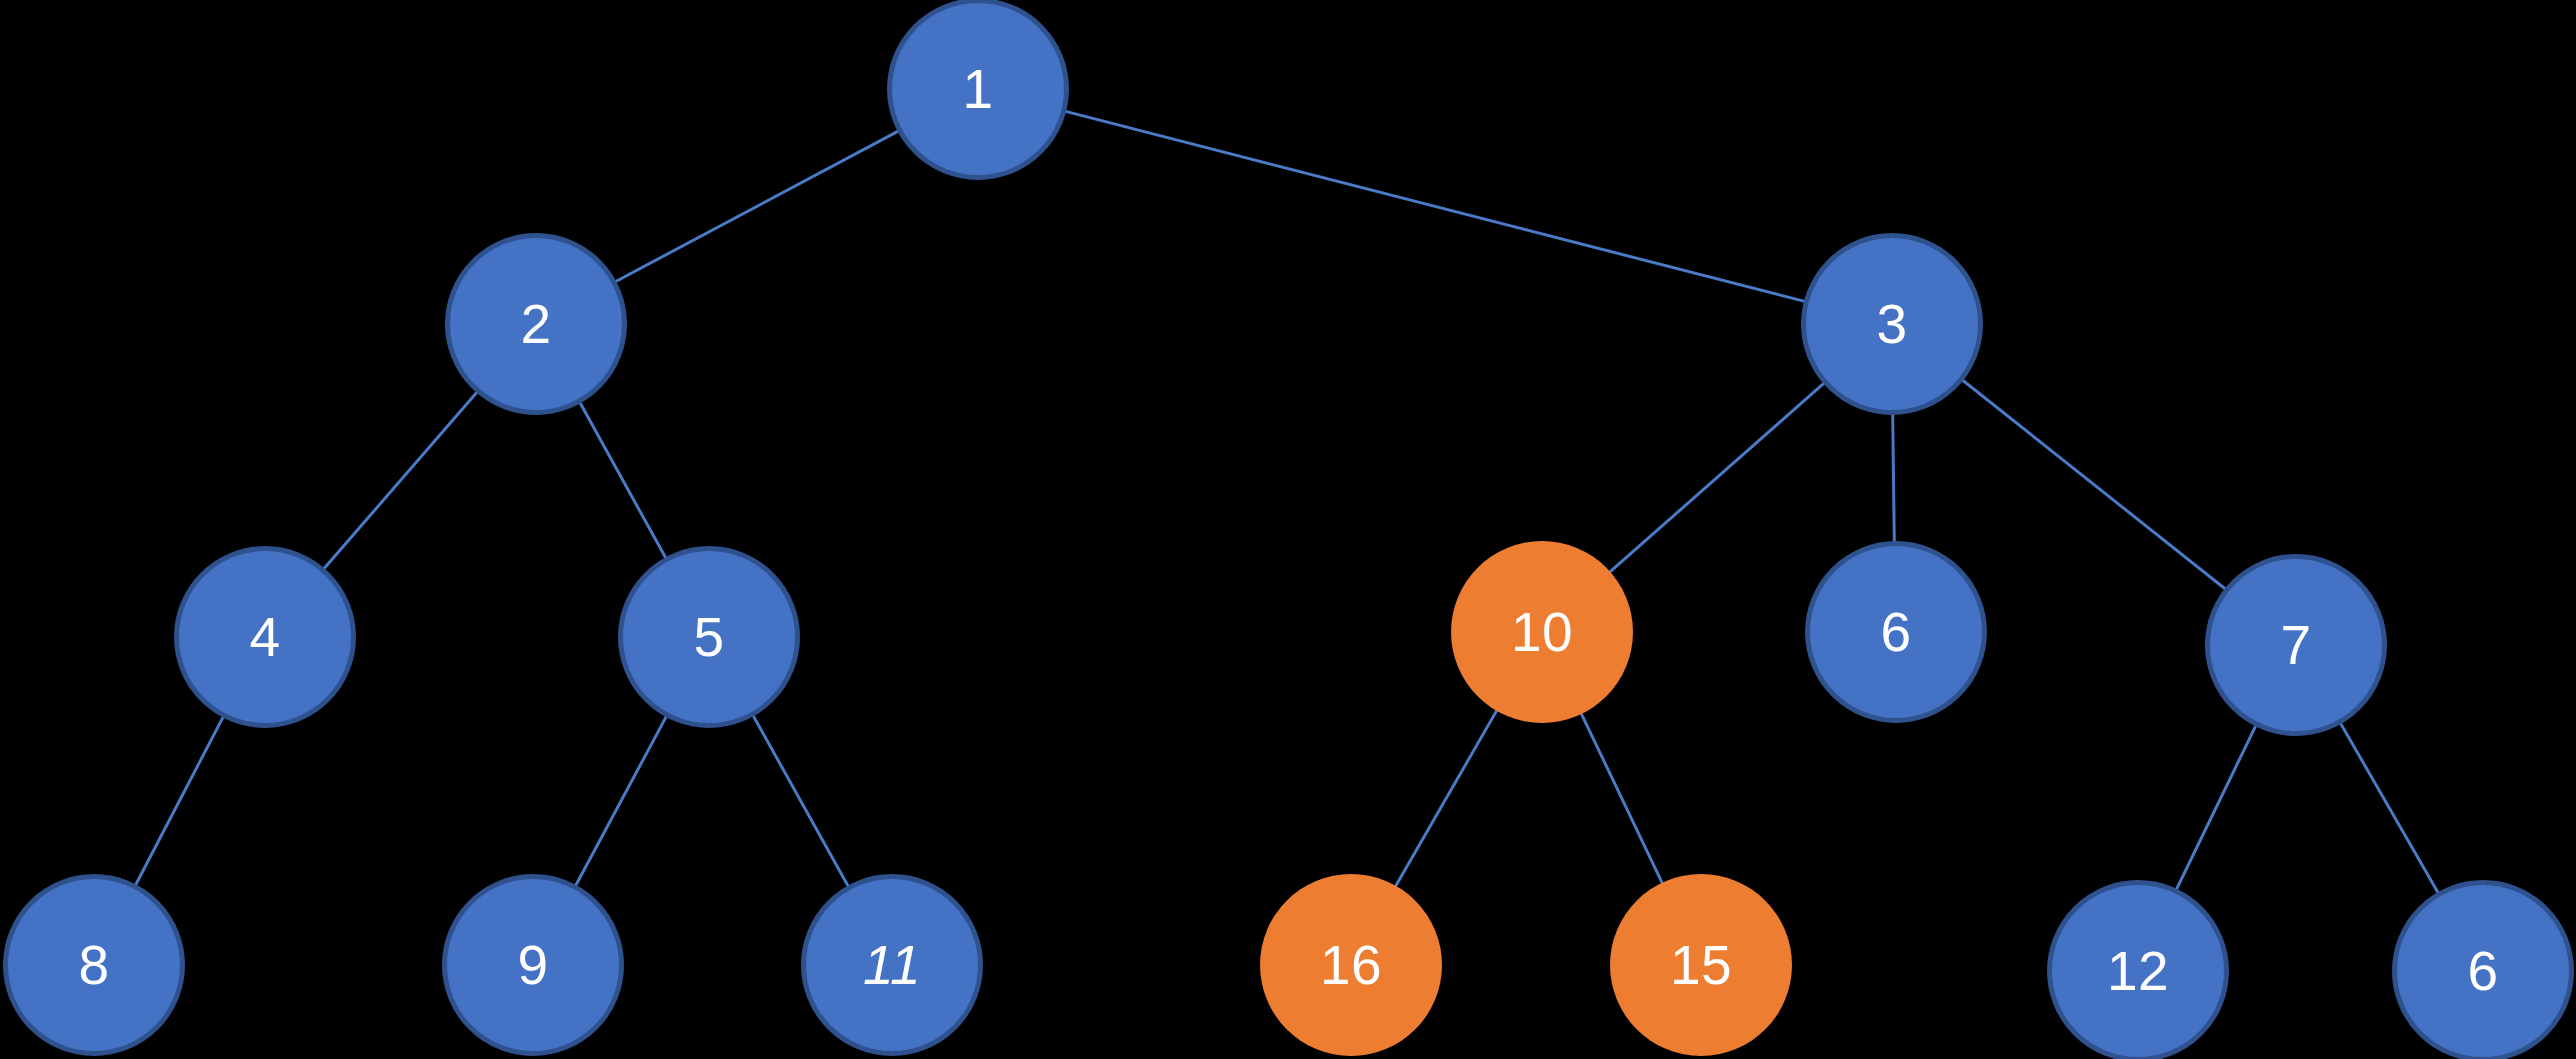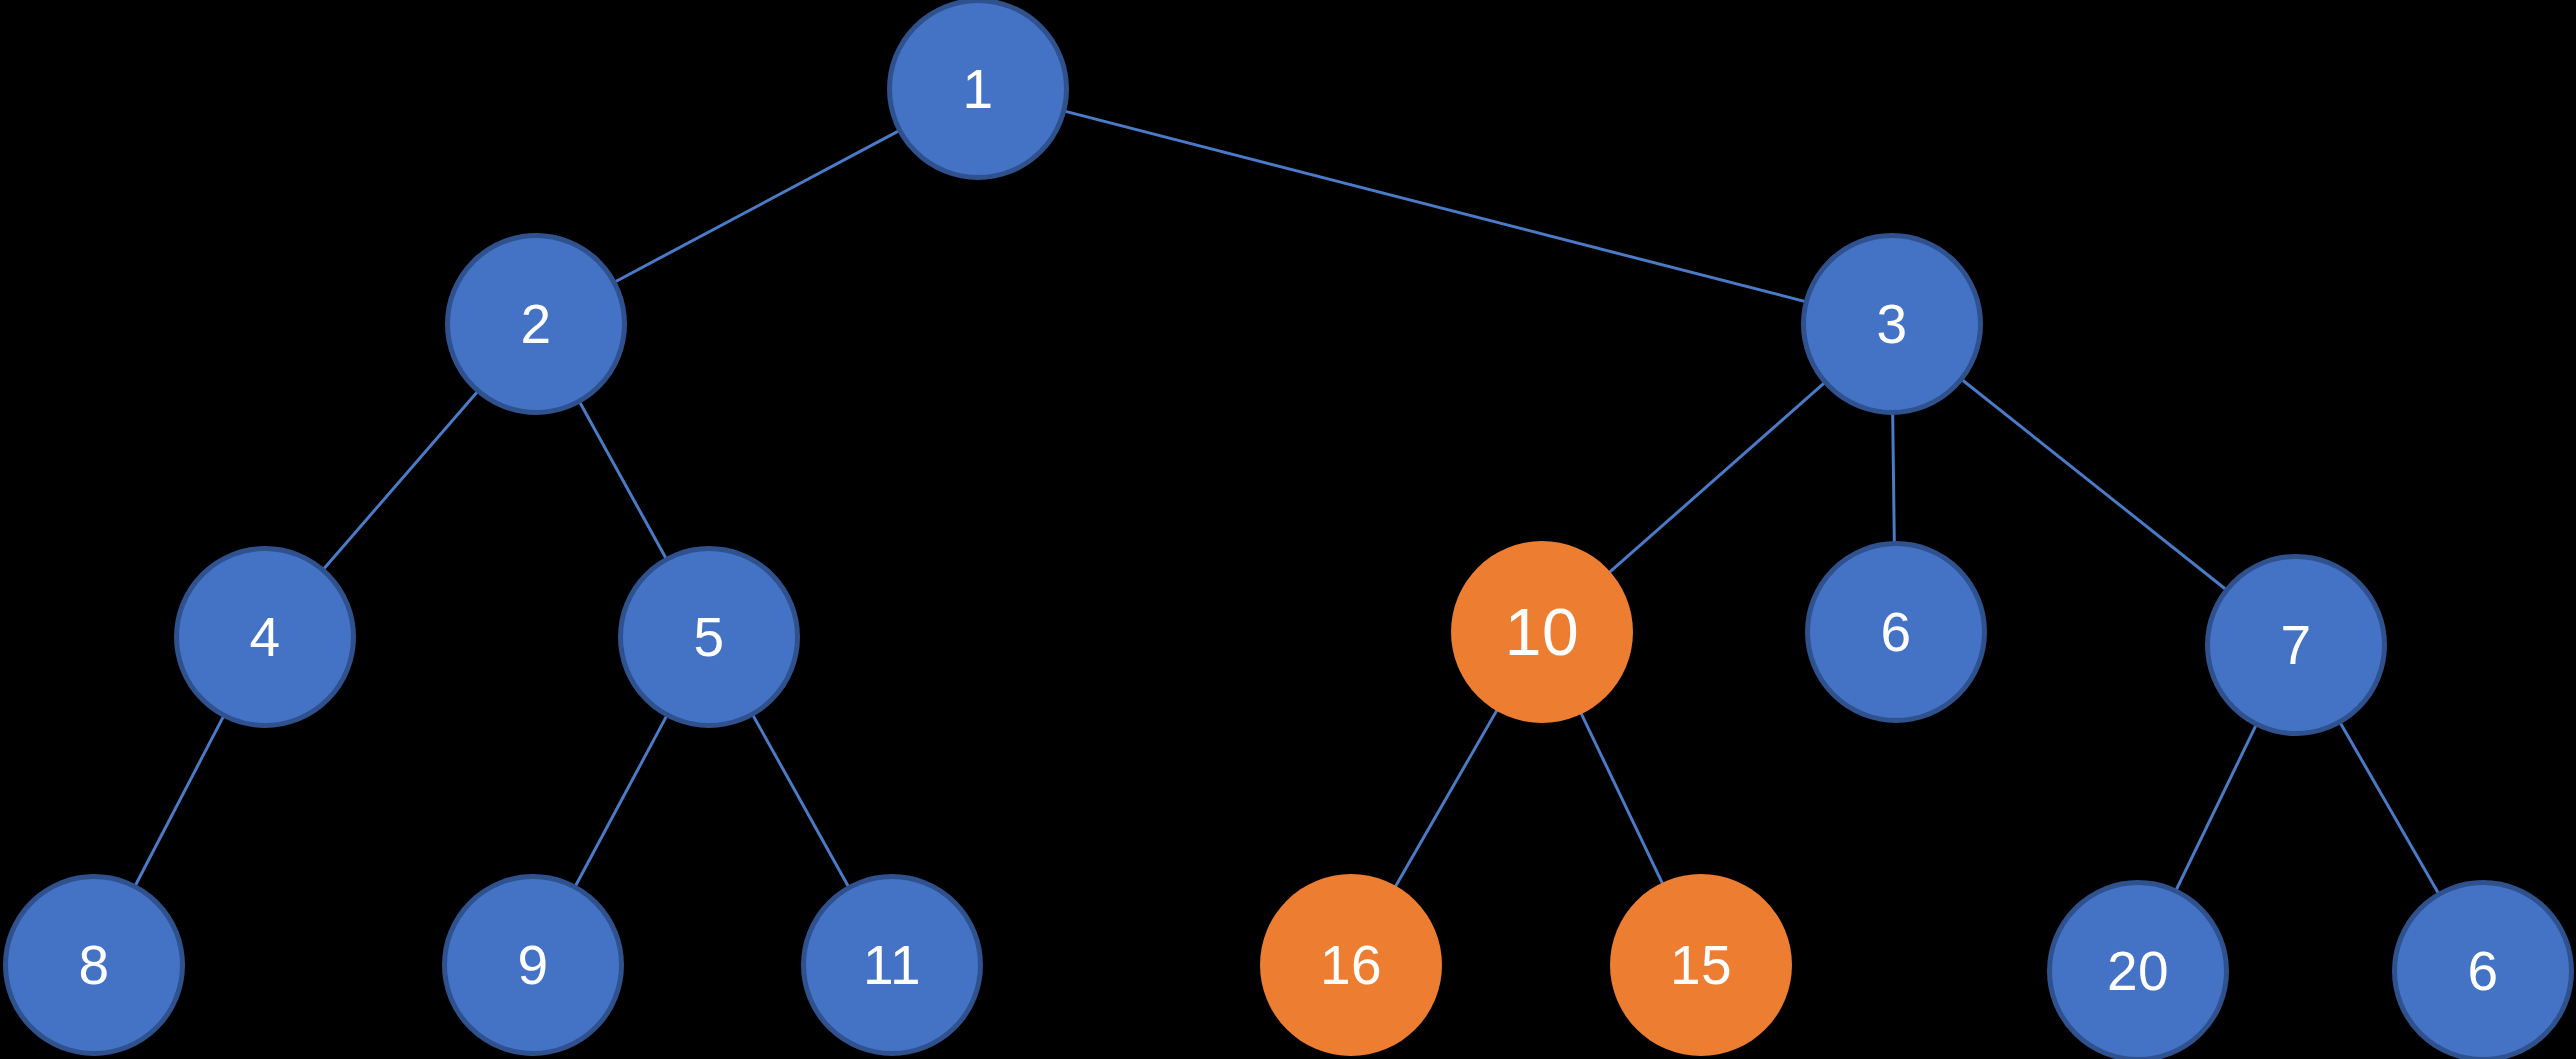--- a/index.html
+++ b/index.html
@@ -77,45 +77,45 @@
       </div>
       <div class="tree-node node-blue" style="left: 1801px; top: 233px; width: 182px; height: 182px; font-size: 55px;">
         <span class="node-label">3</span>
       </div>
       <div class="tree-node node-blue" style="left: 174px; top: 546px; width: 182px; height: 182px; font-size: 55px;">
         <span class="node-label">4</span>
       </div>
       <div class="tree-node node-blue" style="left: 618px; top: 546px; width: 182px; height: 182px; font-size: 55px;">
         <span class="node-label">5</span>
       </div>
-      <div class="tree-node node-orange" style="left: 1451px; top: 541px; width: 182px; height: 182px; font-size: 66px;">
+      <div class="tree-node node-orange" style="left: 1451px; top: 541px; width: 182px; height: 182px; font-size: 55px;">
         <span class="node-label">10</span>
       </div>
       <div class="tree-node node-blue" style="left: 1805px; top: 541px; width: 182px; height: 182px; font-size: 55px;">
         <span class="node-label">6</span>
       </div>
       <div class="tree-node node-blue" style="left: 2205px; top: 554px; width: 182px; height: 182px; font-size: 55px;">
         <span class="node-label">7</span>
       </div>
       <div class="tree-node node-blue" style="left: 3px; top: 874px; width: 182px; height: 182px; font-size: 55px;">
         <span class="node-label">8</span>
       </div>
       <div class="tree-node node-blue" style="left: 442px; top: 874px; width: 182px; height: 182px; font-size: 55px;">
         <span class="node-label">9</span>
       </div>
-      <div class="tree-node node-blue" style="left: 801px; top: 874px; width: 182px; height: 182px; font-size: 55px;">
+      <div class="tree-node node-blue" style="left: 801px; top: 874px; width: 182px; height: 182px; font-size: 55px; font-style: italic;">
         <span class="node-label">11</span>
       </div>
       <div class="tree-node node-orange" style="left: 1260px; top: 874px; width: 182px; height: 182px; font-size: 55px;">
         <span class="node-label">16</span>
       </div>
       <div class="tree-node node-orange" style="left: 1610px; top: 874px; width: 182px; height: 182px; font-size: 55px; text-align: center;">
         <span class="node-label">15</span>
       </div>
       <div class="tree-node node-blue" style="left: 2047px; top: 880px; width: 182px; height: 182px; font-size: 55px;">
-        <span class="node-label">20</span>
+        <span class="node-label">12</span>
       </div>
       <div class="tree-node node-blue" style="left: 2392px; top: 880px; width: 182px; height: 182px; font-size: 55px;">
         <span class="node-label">6</span>
       </div>
     </div>
 </div>
 
 
 </body></html>

